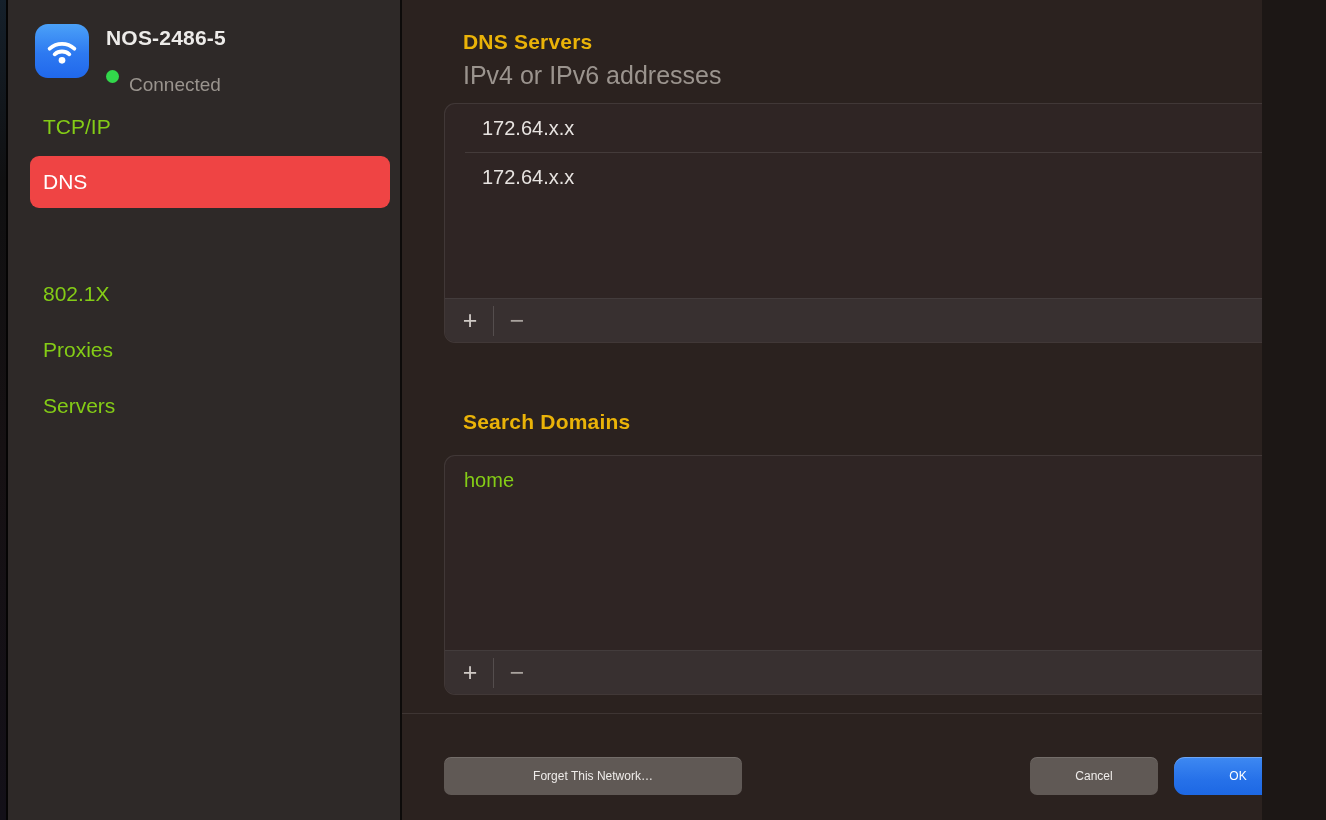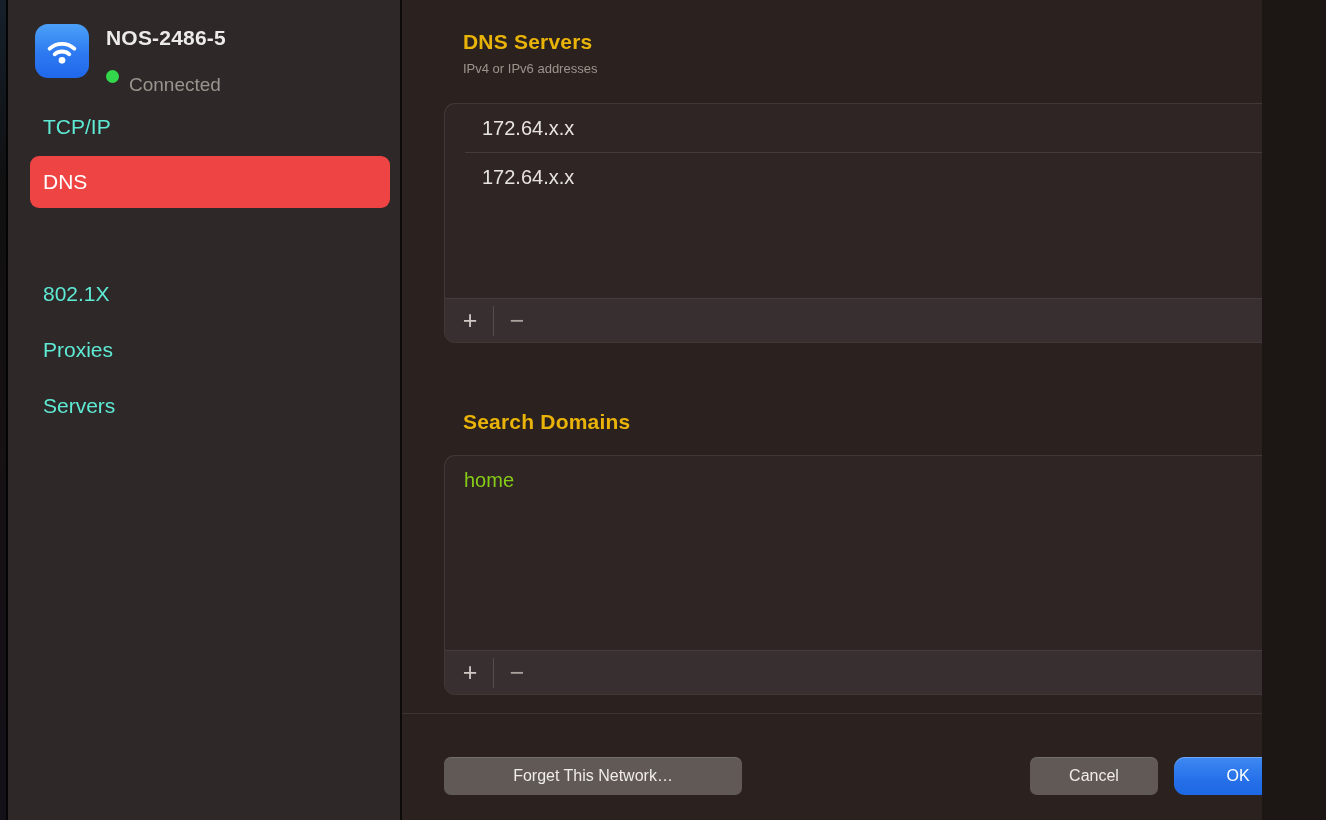--- a/index.html
+++ b/index.html
@@ -24,26 +24,26 @@
     background:linear-gradient(180deg,#4ba1f8 0%,#2d79f1 55%,#2068ec 100%);
     display:flex; align-items:center; justify-content:center; flex:0 0 auto; }
   .net-meta { padding-top:2px; }
   .net-name { font-size:21px; font-weight:600; color:#edebe9; letter-spacing:.2px; }
   .net-status { margin-top:7px; display:flex; align-items:center; gap:10px; }
   .status-dot { width:13px; height:13px; border-radius:50%; background:#32d74b; }
   .status-label { font-size:19px; color:#9a948e;margin-top:17px; }
 
   .side-item { position:absolute; left:22px; width:360px; height:52px; border-radius:9px;
     display:flex; align-items:center; padding-left:13px;
-    font-size:21px; color:#5eead4; cursor:default; }
+    font-size:21px; color:#84cc16; cursor:default; }
   .side-item.selected { background:#ef4444; color:#ffffff; }
 
   
   .section-title { position:absolute; left:463px; font-size:21px; font-weight:700; color:#eab308; letter-spacing:.2px; }
-  .section-sub { position:absolute; left:463px; font-size:13px; color:#9b948e; }
+  .section-sub { position:absolute; left:463px; font-size:25px; color:#9b948e; }
 
   .listbox { position:absolute; left:444px; width:858px; height:240px;
     background:#2f2524; border:1px solid rgba(255,255,255,.09); border-radius:11px; }
   .list-rows { position:absolute; top:0; left:0; right:0; }
   .list-row { height:48px; display:flex; align-items:center; padding-left:37px;
     font-size:20px; color:#e7e3e0; }
   .list-row.dim { color:#84cc16; padding-left:19px; }
   .row-sep { height:1px; background:rgba(255,255,255,.10); margin:0 20px; }
 
   .box-footer { position:absolute; left:0; right:0; bottom:0; height:44px;
@@ -51,21 +51,21 @@
     border-radius:0 0 10px 10px; display:flex; align-items:center; }
   .pm-btn { width:34px; height:44px; display:flex; align-items:center; justify-content:center;
     font-size:25px; color:#cfc9c5; margin-left:8px; cursor:default; }
   .pm-btn.minus { color:#a9a39e; margin-left:6px; }
   .pm-divider { width:1px; height:30px; background:rgba(255,255,255,.14); margin-left:6px; }
 
   .h-divider { position:absolute; left:402px; width:924px; top:713px; height:1px; background:rgba(255,255,255,.09); }
 
   .btn { position:absolute; top:757px; height:38px; border-radius:7px;
     display:flex; align-items:center; justify-content:center;
-    font-size:16px; color:#efecea; cursor:default;
+    font-size:12px; color:#efecea; cursor:default;
     box-shadow:inset 0 1px 0 rgba(255,255,255,.12); }
   .btn-gray { background:#605955; }
   .btn-forget { left:444px; width:298px; }
   .btn-cancel { left:1030px; width:128px; }
   .btn-ok { left:1174px; width:128px; color:#ffffff;
     background:linear-gradient(180deg,#3e89f2 0%,#2671e9 60%,#1d68e4 100%);
     box-shadow:inset 0 1px 0 rgba(255,255,255,.25);border-radius:11px; }
 </style>
 </head>
 <body>

